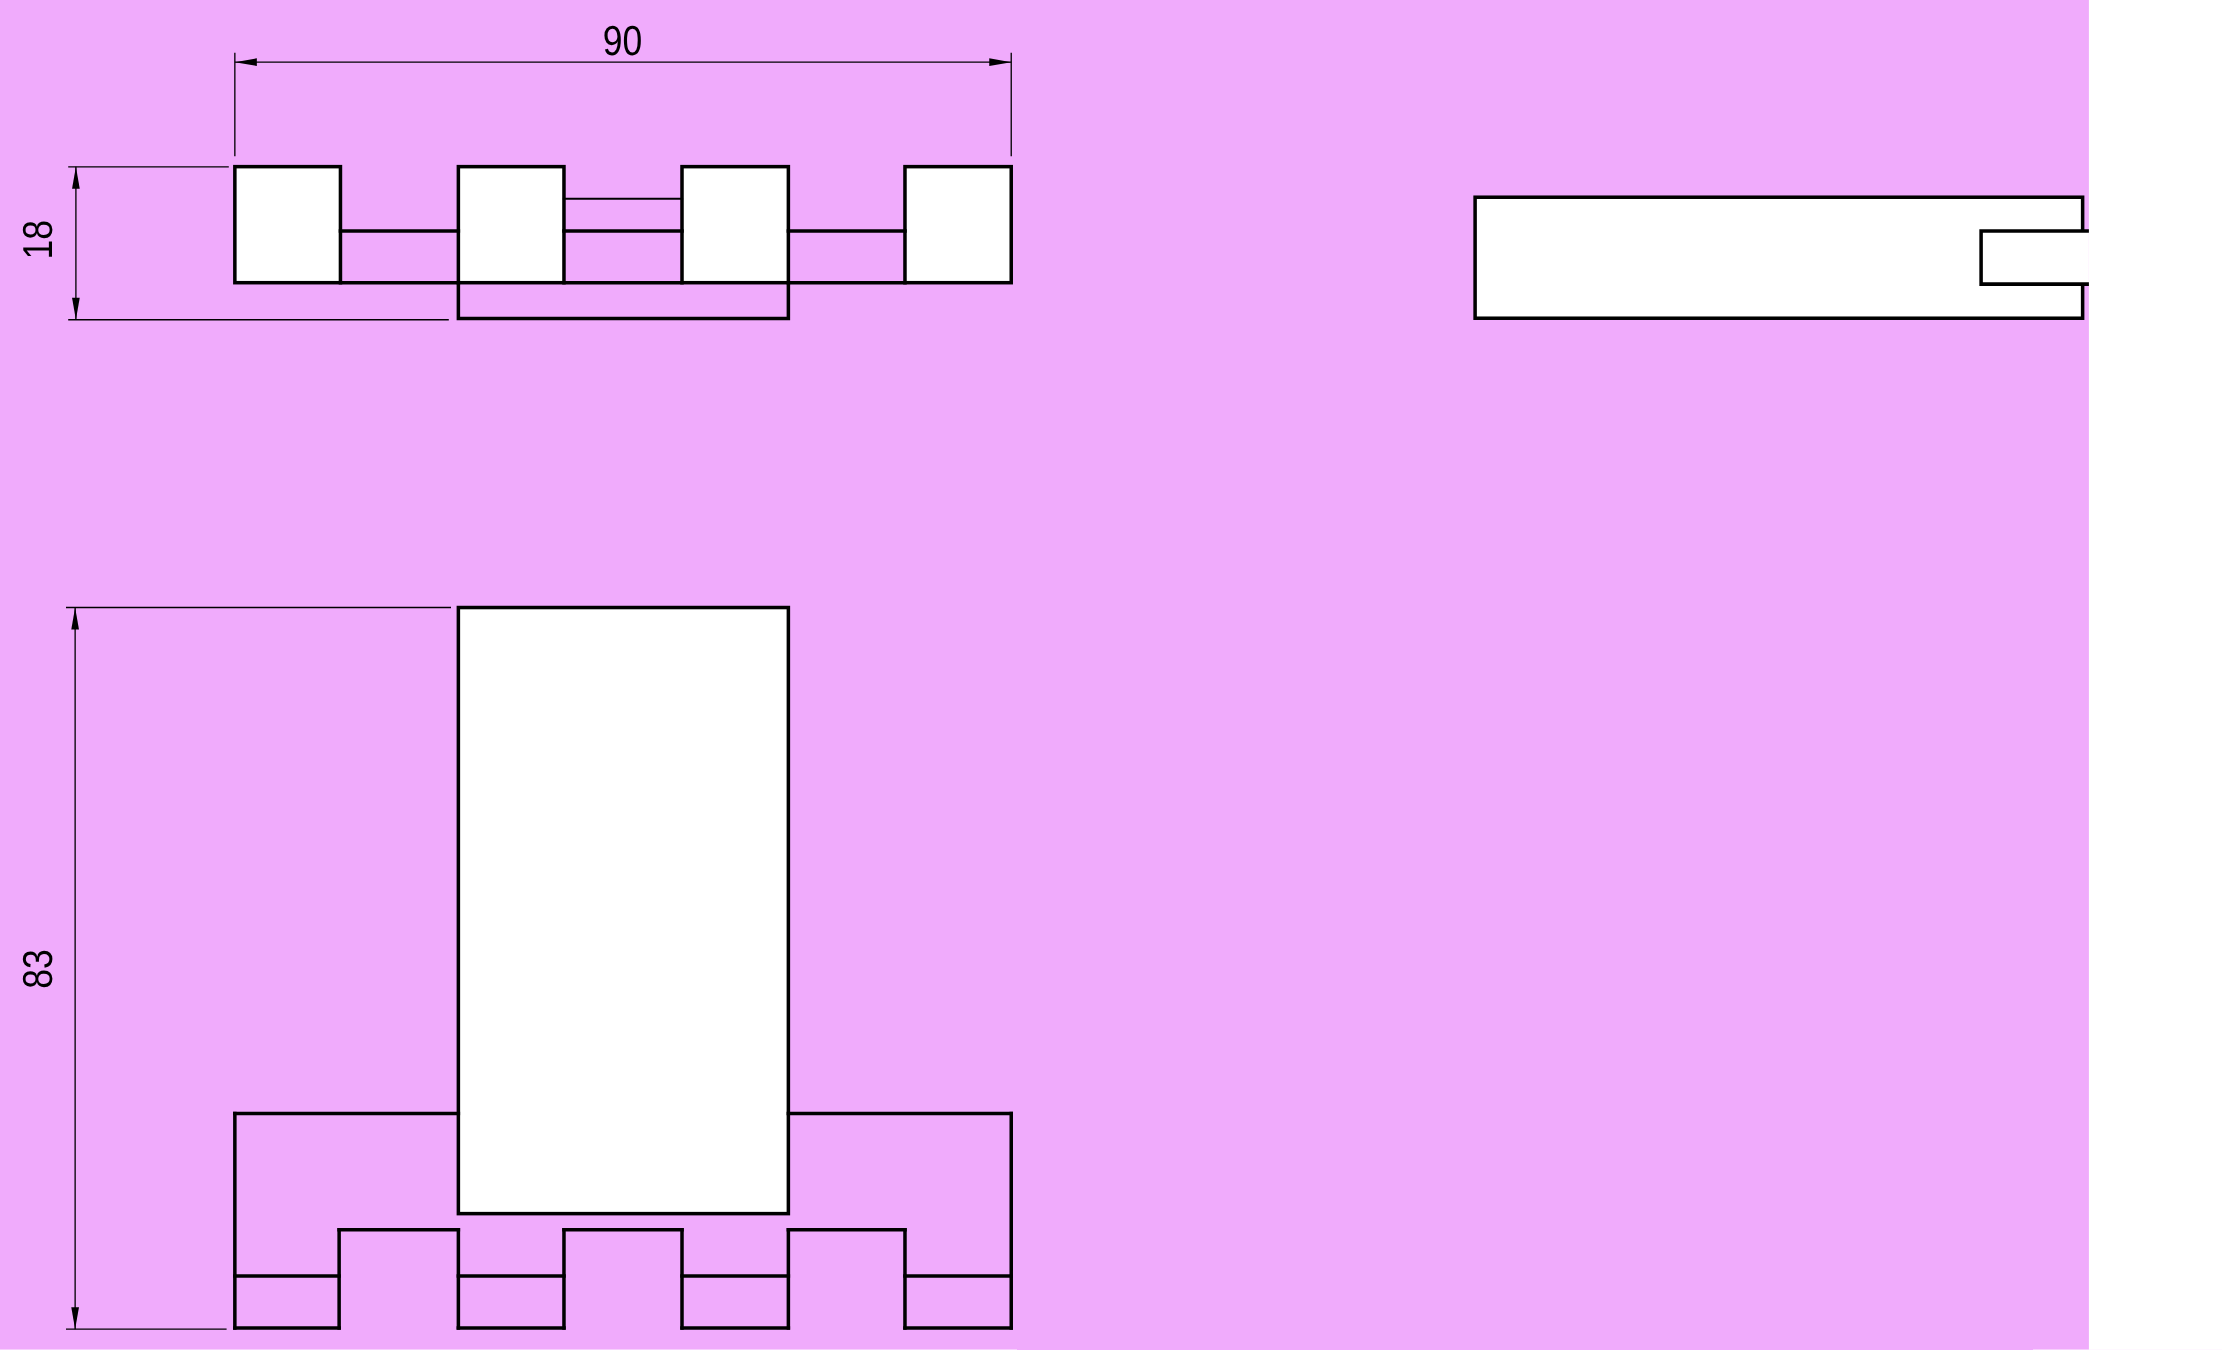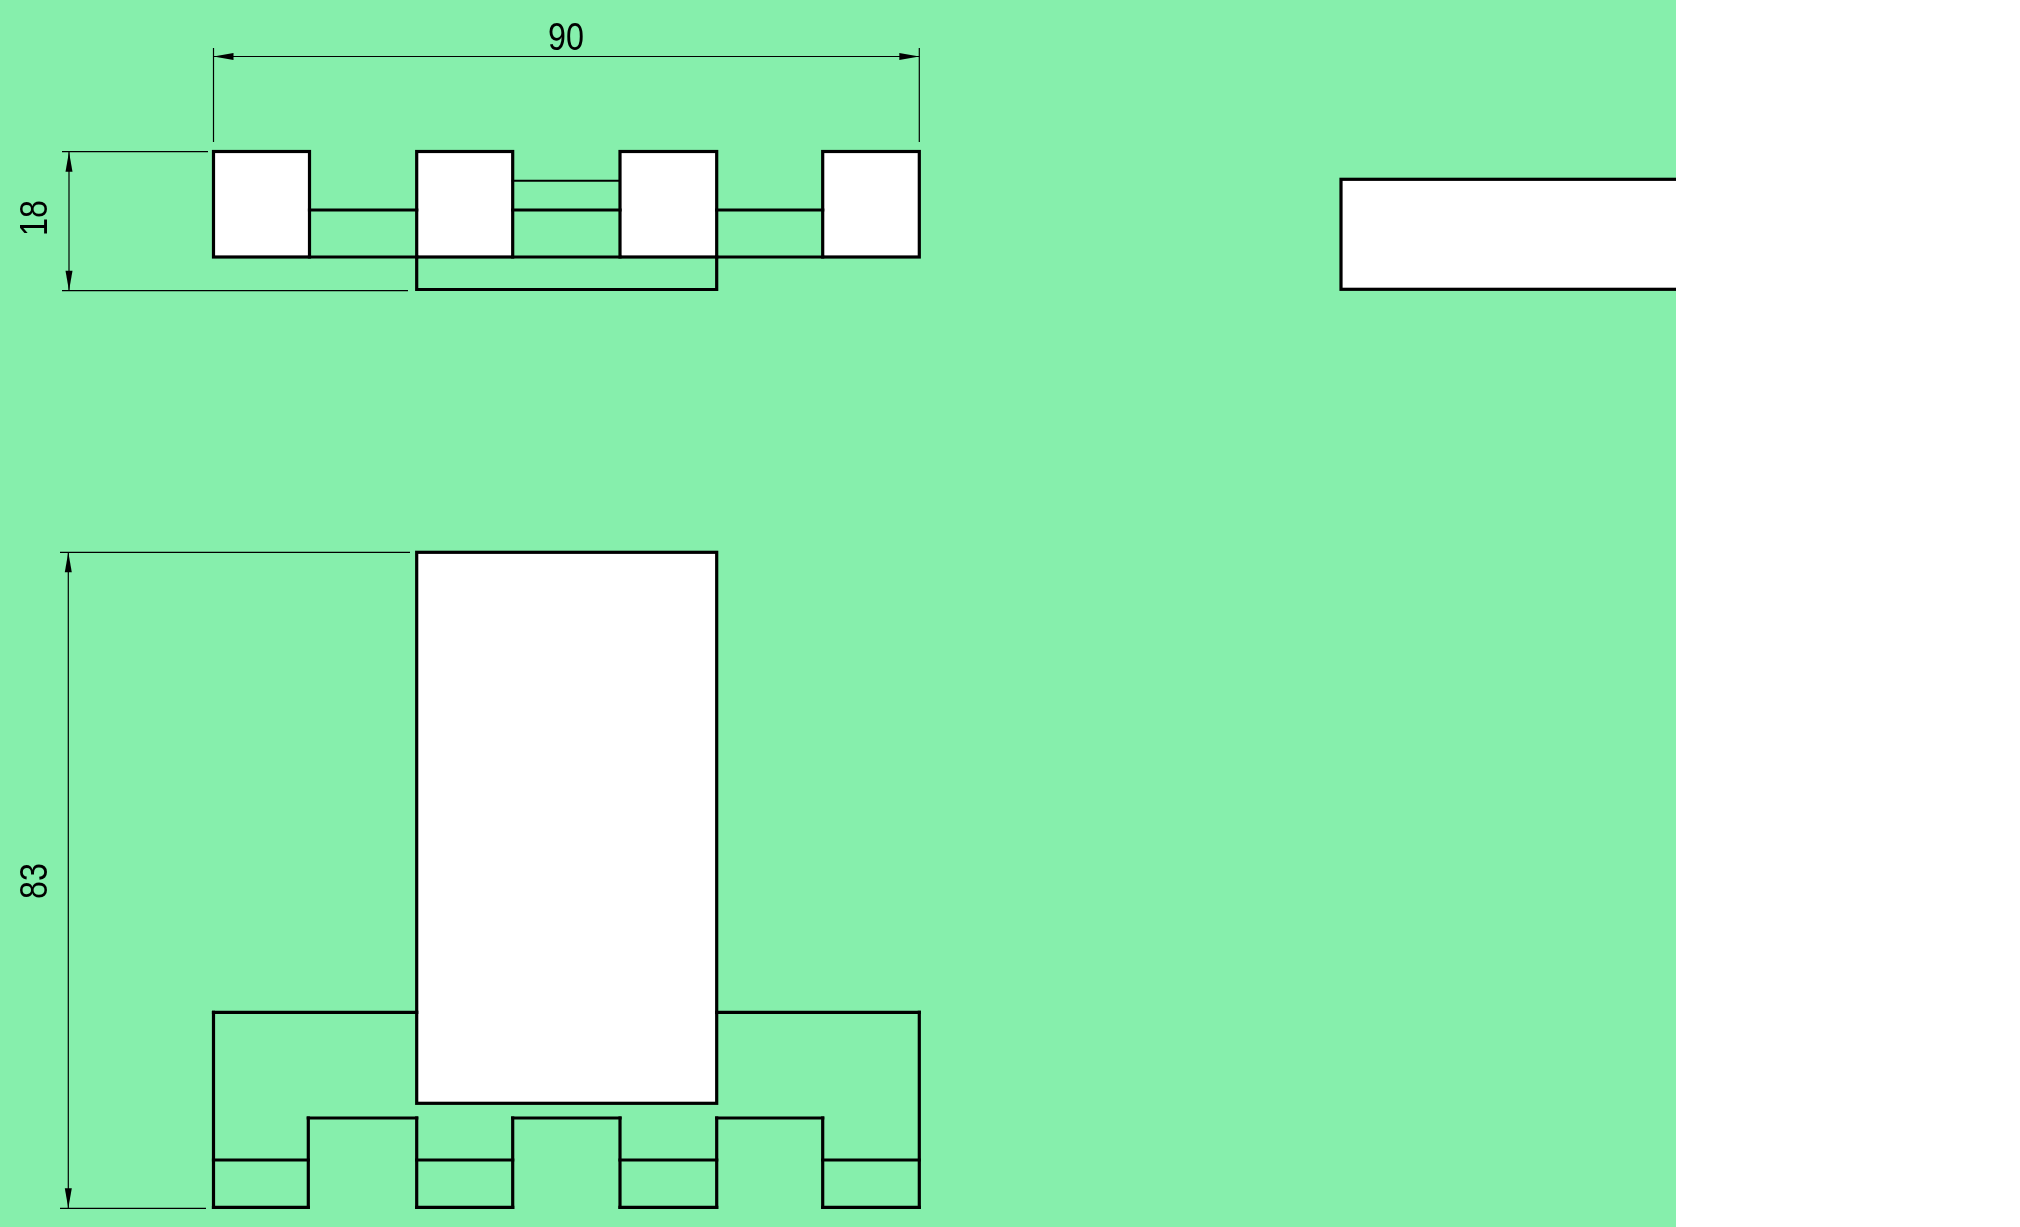--- a/index.html
+++ b/index.html
@@ -1,16 +1,16 @@
 <!DOCTYPE html>
 <html><head>
 <meta charset="utf-8">
 <style>
   html,body{margin:0;padding:0;background:#ffffff;}
-  .canvas{width:1676px;height:1227px;background:#86efac;position:relative;overflow:hidden;}
+  .canvas{width:1899px;height:1227px;background:#f0abfc;position:relative;overflow:hidden;}
   svg{display:block;}
   .ol{stroke:#000000;stroke-width:3.2;fill:none;stroke-linecap:square;}
   .ol-fill{stroke:#000000;stroke-width:3.2;fill:#ffffff;stroke-linecap:square;}
   .ol-thin2{stroke:#000000;stroke-width:2;fill:none;stroke-linecap:square;}
   .dim{stroke:#000000;stroke-width:1.2;fill:none;stroke-linecap:butt;}
   .arrow{fill:#000000;stroke:none;}
   .dimtext{font-family:"Liberation Sans","DejaVu Sans",sans-serif;font-size:38px;fill:#000000;}
 </style>
 </head>
 <body>

